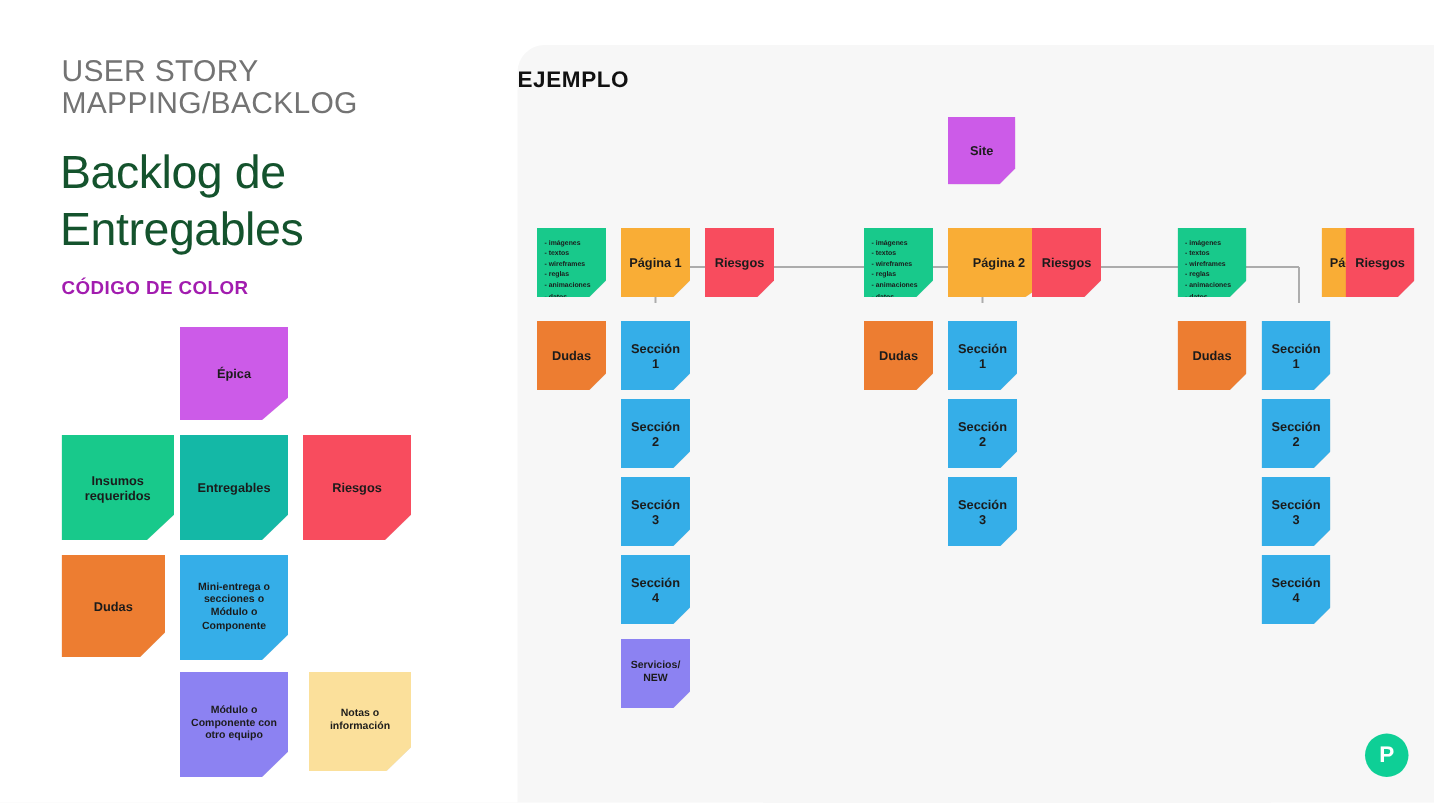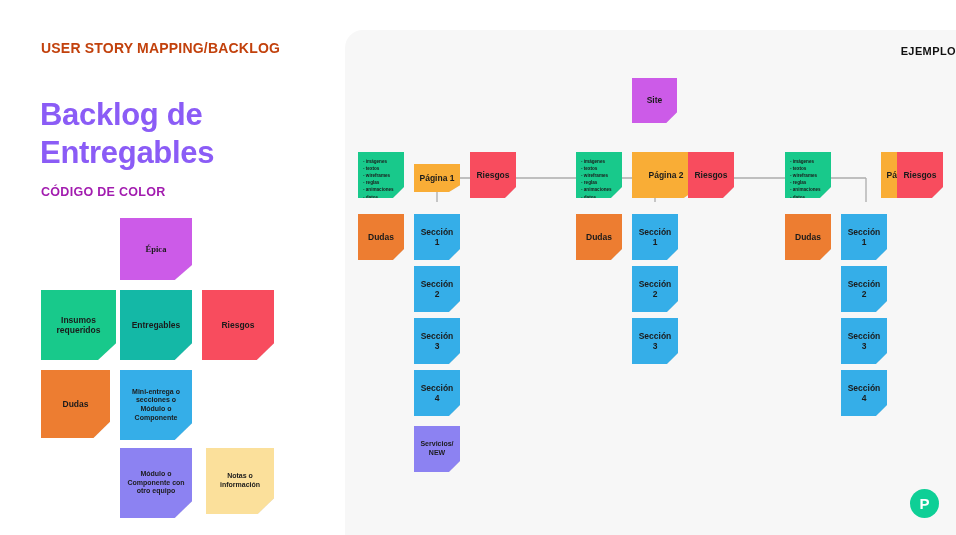--- a/index.html
+++ b/index.html
@@ -9,27 +9,27 @@
     font-family:"Liberation Sans", sans-serif;
     overflow:hidden;
     position:relative;
   }
   .stage{position:absolute;left:0;top:0;width:956px;height:535px;}
 
   
   .left{position:absolute;left:0;top:0;width:345px;height:535px;background:#ffffff;}
   .eyebrow{
     position:absolute;left:41px;top:38px;width:260px;
-    font-size:14px;font-weight:bold;line-height:21px;
-    letter-spacing:.2px;color:#c2410c;
+    font-size:20px;font-weight:normal;line-height:21px;
+    letter-spacing:.2px;color:#737373;
   }
   .bigtitle{
     position:absolute;left:40px;top:96px;width:285px;
-    font-size:31px;font-weight:bold;line-height:38px;
-    letter-spacing:-.3px;color:#8b5cf6;
+    font-size:31px;font-weight:normal;line-height:38px;
+    letter-spacing:-.3px;color:#14532d;
   }
   .subtitle{
     position:absolute;left:41px;top:185px;
     font-size:12.5px;font-weight:bold;letter-spacing:.3px;color:#a21caf;
   }
 
   
   .note{
     position:absolute;
     box-sizing:border-box;
@@ -64,22 +64,22 @@
   .note.list li:before{content:"- ";}
 
   
   .right{
     position:absolute;left:345px;top:30px;
     width:611px;height:505px;
     background:#F7F7F7;
     border-top-left-radius:18px;
   }
   .ejemplo{
-    position:absolute;left:0;top:15px;width:611px;text-align:right;
-    font-size:11px;font-weight:bold;letter-spacing:.4px;color:#111111;
+    position:absolute;left:0;top:15px;width:611px;text-align:left;
+    font-size:15px;font-weight:bold;letter-spacing:.4px;color:#111111;
   }
   .connector{position:absolute;left:0;top:0;width:611px;height:505px;pointer-events:none;}
   .logo{
     position:absolute;left:910px;top:489px;
     width:29px;height:29px;border-radius:50%;
     background:#0ECF96;
     display:flex;align-items:center;justify-content:center;
     color:#ffffff;font-size:15px;font-weight:bold;
     font-family:"Liberation Sans", sans-serif;
   }
@@ -87,21 +87,21 @@
 </head>
 <body>
 
 <div class="stage">
 
   <div class="left">
     <div class="eyebrow">USER STORY MAPPING/BACKLOG</div>
     <div class="bigtitle">Backlog de Entregables</div>
     <div class="subtitle">CÓDIGO DE COLOR</div>
     <div id="legend-host">
-        <div class="note small" style="left: 120px; top: 218px; width: 72px; height: 62px; background: rgb(204, 91, 232); font-family: Liberation Serif, serif;">
+        <div class="note small" style="left: 120px; top: 218px; width: 72px; height: 62px; background: rgb(204, 91, 232);">
           <span class="fold"></span>
           <span class="txt">Épica</span>
         </div>
         <div class="note small" style="left: 41px; top: 290px; width: 75px; height: 70px; background: rgb(24, 201, 139);">
           <span class="fold"></span>
           <span class="txt">Insumos requeridos</span>
         </div>
         <div class="note small" style="left: 120px; top: 290px; width: 72px; height: 70px; background: #14b8a6;">
           <span class="fold"></span>
           <span class="txt">Entregables</span>
@@ -151,21 +151,21 @@
         <span class="fold"></span>
         <ul>
           <li>imágenes</li>
           <li>textos</li>
           <li>wireframes</li>
           <li>reglas</li>
           <li>animaciones</li>
           <li>datos</li>
         </ul>
       </div>
-      <div class="note small" style="left: 414px; top: 164px; width: 46px; height: 28px; background: rgb(249, 173, 54);">
+      <div class="note small" style="left: 414px; top: 152px; width: 46px; height: 46px; background: rgb(249, 173, 54);">
         <span class="fold"></span>
         <span class="txt">Página 1</span>
       </div>
       <div class="note small" style="left: 470px; top: 152px; width: 46px; height: 46px; background: rgb(248, 76, 94);">
         <span class="fold"></span>
         <span class="txt">Riesgos</span>
       </div>
       <div class="note small" style="left: 358px; top: 214px; width: 46px; height: 46px; background: rgb(237, 125, 49);">
         <span class="fold"></span>
         <span class="txt">Dudas</span>

